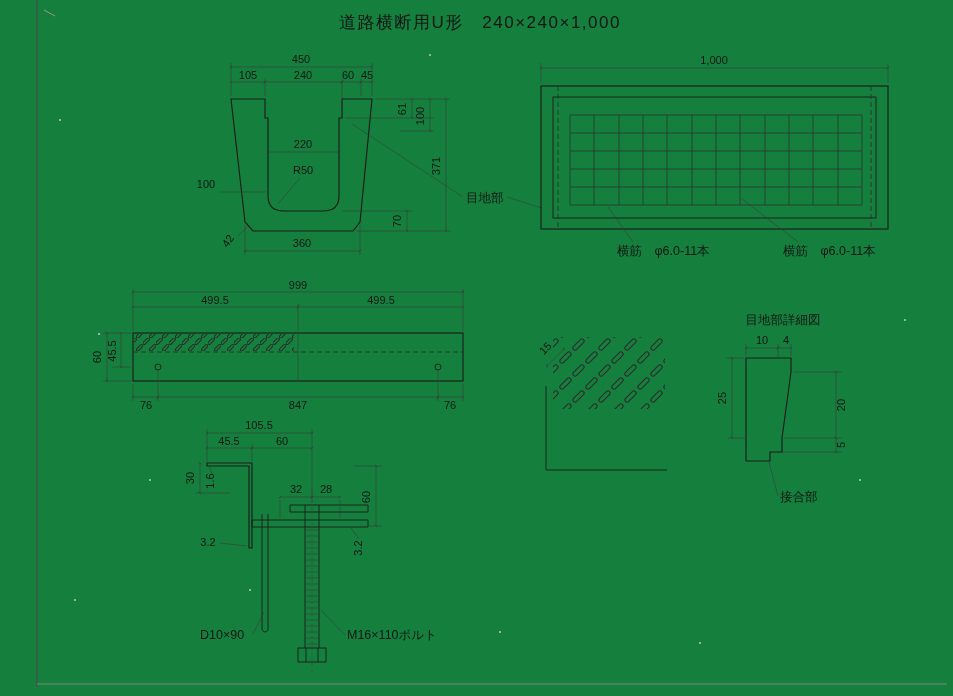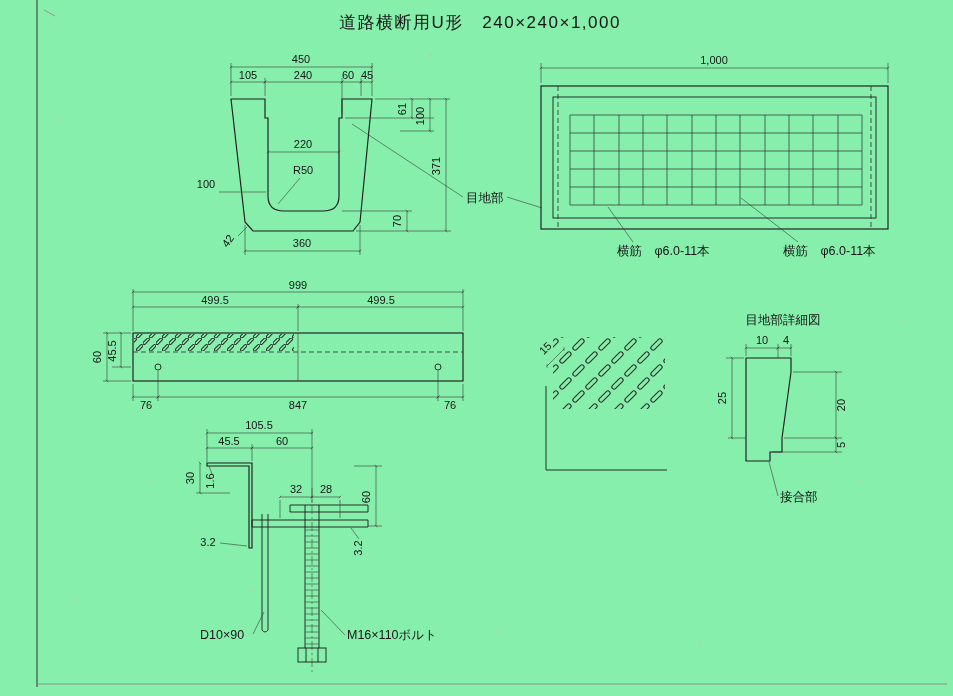--- a/index.html
+++ b/index.html
@@ -1,16 +1,16 @@
 <!DOCTYPE html>
 <html><head>
 <meta charset="utf-8">
 <style>
   html,body{margin:0;padding:0;background:#e9e7e1;}
-  .sheet{position:relative;width:953px;height:696px;background:#86efac;overflow:hidden;
+  .sheet{position:relative;width:953px;height:696px;background:#15803d;overflow:hidden;
          font-family:"Liberation Sans", sans-serif;}
   svg{display:block}
   text{fill:#151515;font-family:"Liberation Sans", sans-serif;font-size:11px;}
   .ttl{font-size:17px;letter-spacing:1.5px;}
   .sub{font-size:12.5px;}
   .lab{font-size:12.5px;}
   .ln{stroke:#1c1c1c;stroke-width:1.15;fill:none;stroke-linecap:round;}
   .ln2{stroke:#1c1c1c;stroke-width:.9;fill:none;}
   .tn{stroke:#3a3a3a;stroke-width:.6;fill:none;}
   .dim{stroke:#3a3a3a;stroke-width:.6;fill:none;marker-start:url(#tk);marker-end:url(#tk);}

